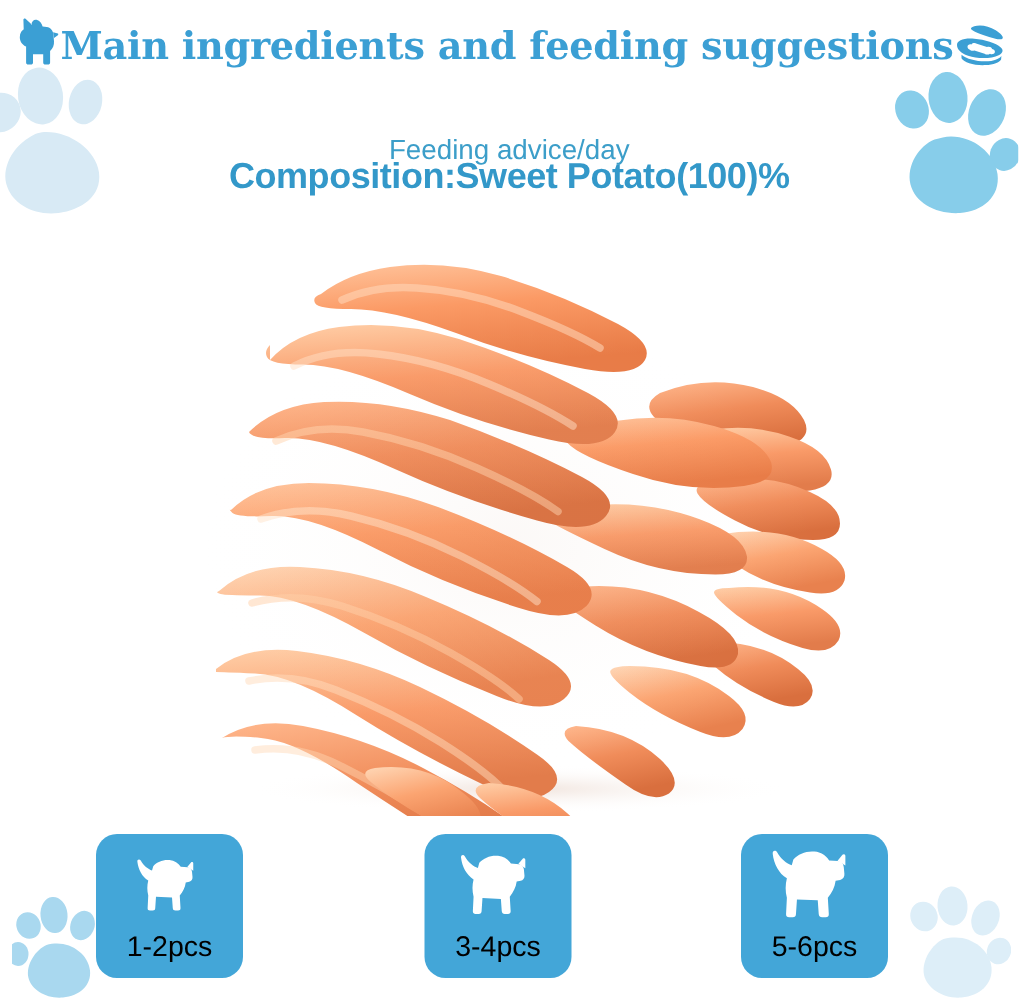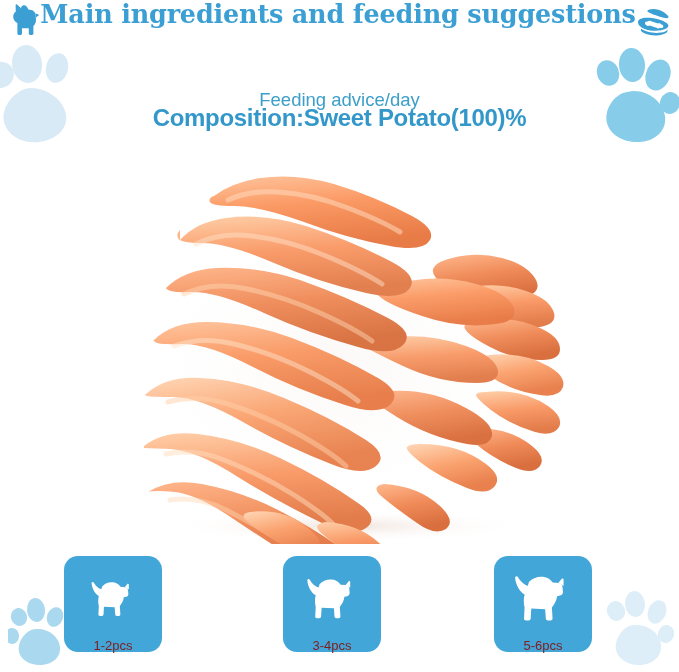--- a/index.html
+++ b/index.html
@@ -31,21 +31,21 @@
   .paw-bot-right  { left: 604px; top: 588px; width: 70px;  height: 80px;  }
 
   
   .title-row {
     position: absolute;
     left: 0;
     top: 2px;
     width: 679px;
     height: 42px;
     display: flex;
-    align-items: flex-start;
+    align-items: flex-end;
     justify-content: center;
     gap: 0px;
   }
   .title-text {
     font-family: "DejaVu Serif", "Liberation Serif", serif;
     font-weight: bold;
     font-size: 25.5px;
     letter-spacing: -0.2px;
     color: #3b9fd4;
     white-space: nowrap;
@@ -123,23 +123,24 @@
     display: flex;
     align-items: center;
     justify-content: center;
     width: 100%;
     padding-top: 6px;
     box-sizing: border-box;
   }
   .badge-icon svg { display: block; }
   .badge-label {
     font-family: "Liberation Sans", sans-serif;
-    color: #7f1d1d;
-    font-size: 13px;
+    color: #000000;
+    font-size: 19px;
     line-height: 1;
+    padding-bottom: 11px;
     white-space: nowrap;
   }
 </style>
 </head>
 <body>
 
 <div id="page">
 
   <div class="paw paw-top-left">
     <svg viewBox="0 0 92 104" xmlns="http://www.w3.org/2000/svg">

